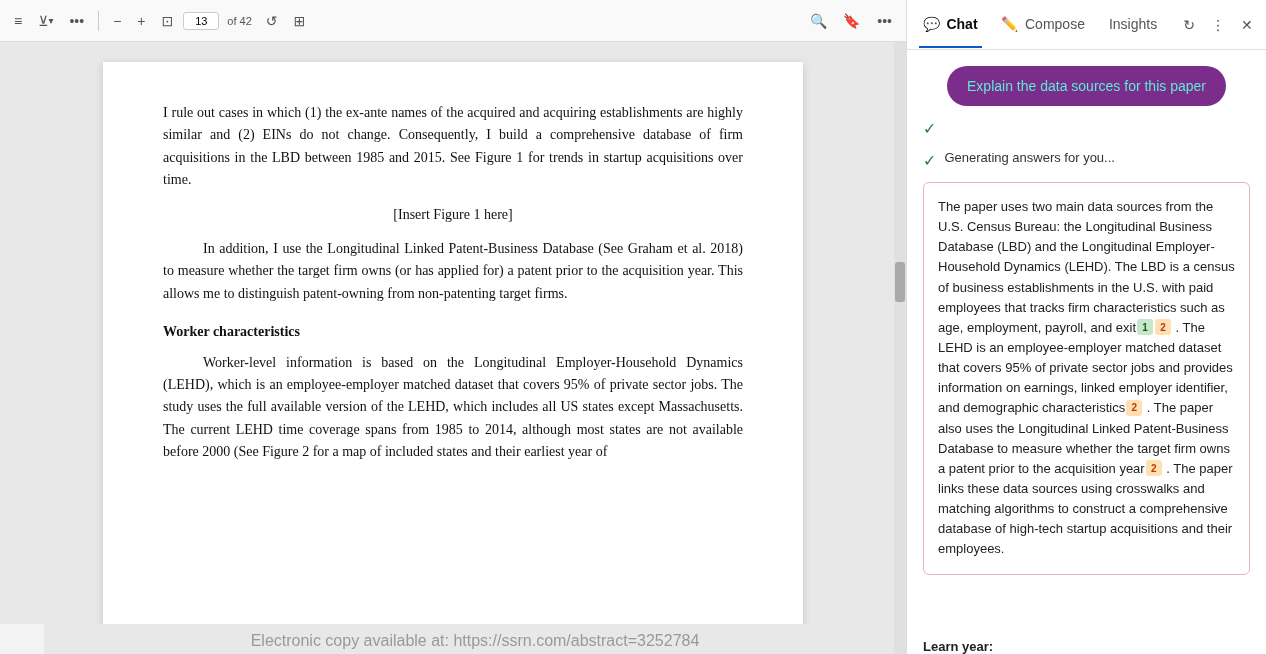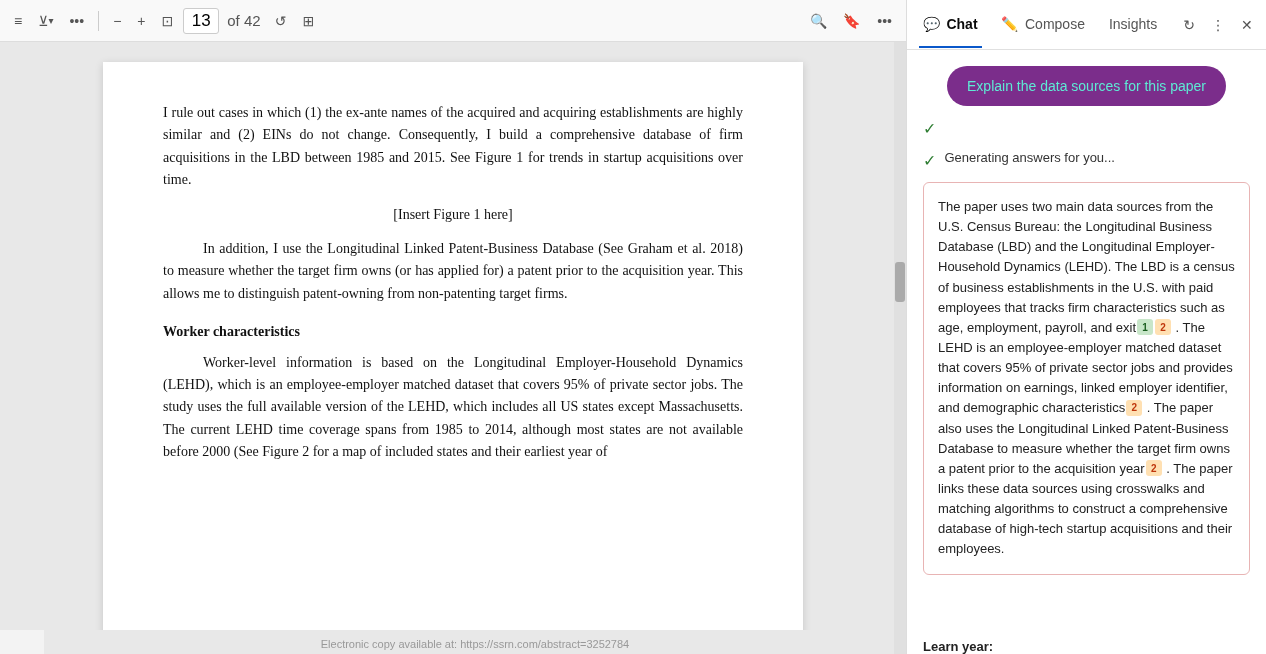--- a/index.html
+++ b/index.html
@@ -40,26 +40,26 @@
       background: #ccc;
       margin: 0 4px;
     }
 
     .page-input {
       width: 36px;
       text-align: center;
       border: 1px solid #ccc;
       border-radius: 3px;
       padding: 2px 4px;
-      font-size: 17px;
+      font-size: 11px;
       background: white;
     }
 
     .page-of {
-      font-size: 15px;
+      font-size: 11px;
       color: #555;
       margin: 0 4px;
     }
 
     .toolbar-spacer { flex: 1; }
 
     
     .pdf-content {
       flex: 1;
       overflow-y: auto;
@@ -96,21 +96,21 @@
       margin: 16px 0 8px 0;
     }
 
     .pdf-center {
       text-align: center;
       margin: 12px 0;
     }
 
     .pdf-footer {
       text-align: center;
-      font-size: 11px;
+      font-size: 16px;
       color: #999;
       padding: 8px 16px 4px;
       background: #e8e8e8;
       margin-left: 44px;
     }
 
     
     .pdf-scrollbar {
       position: absolute;
       right: 0;

